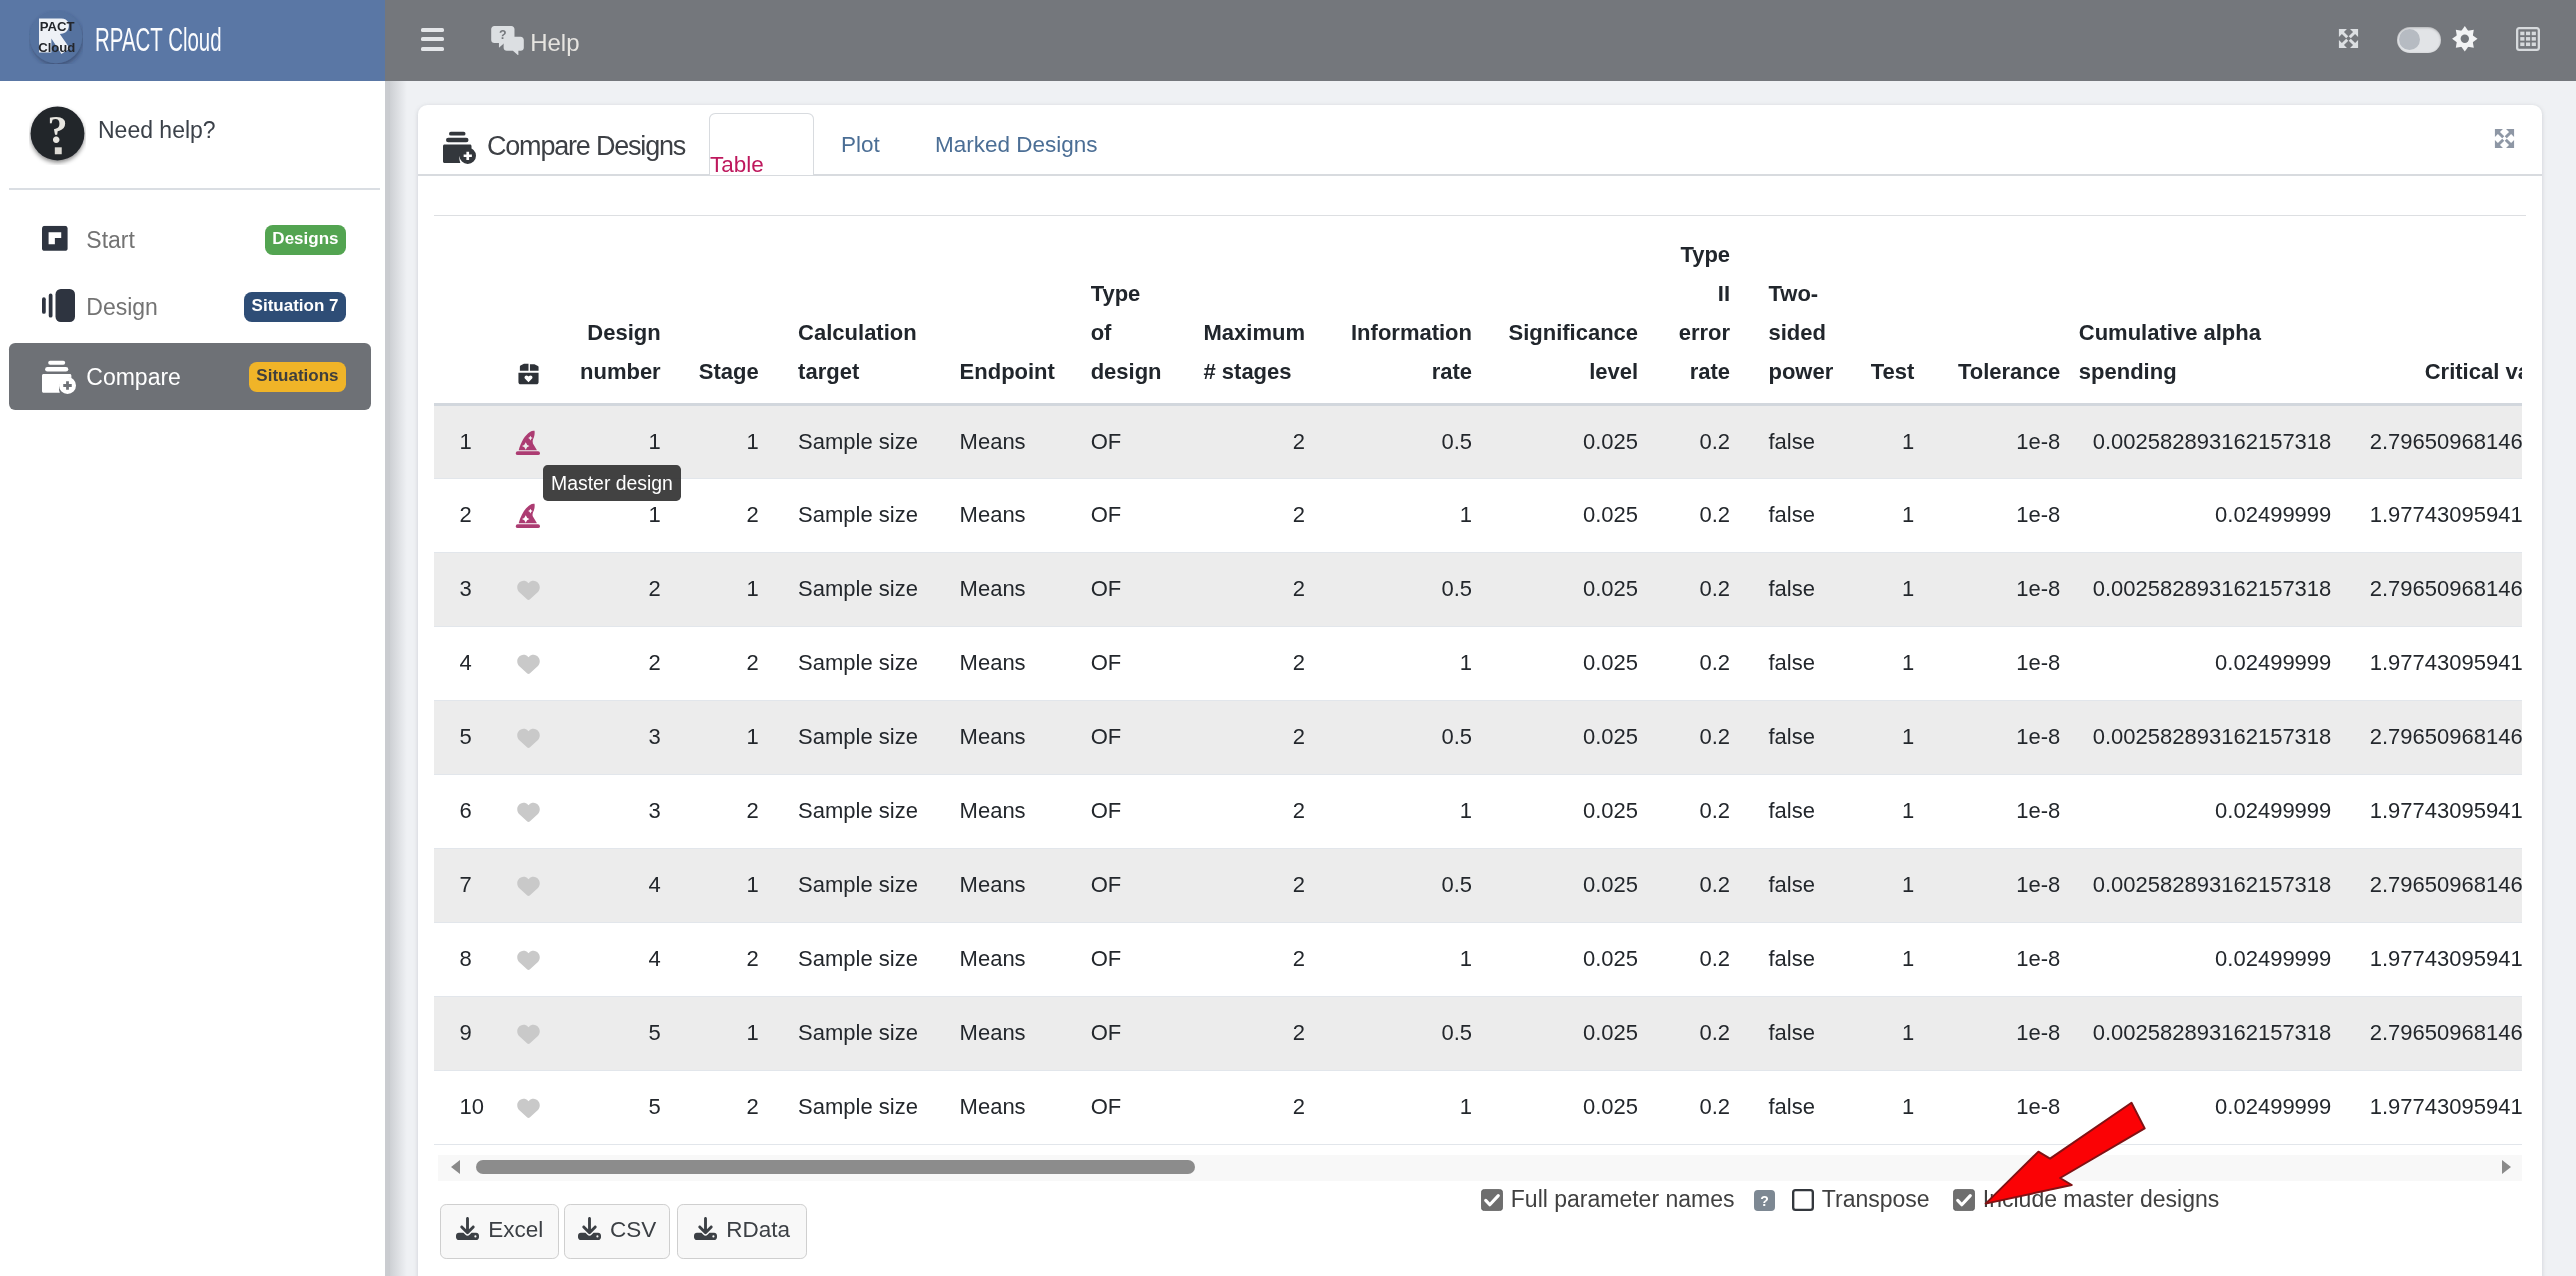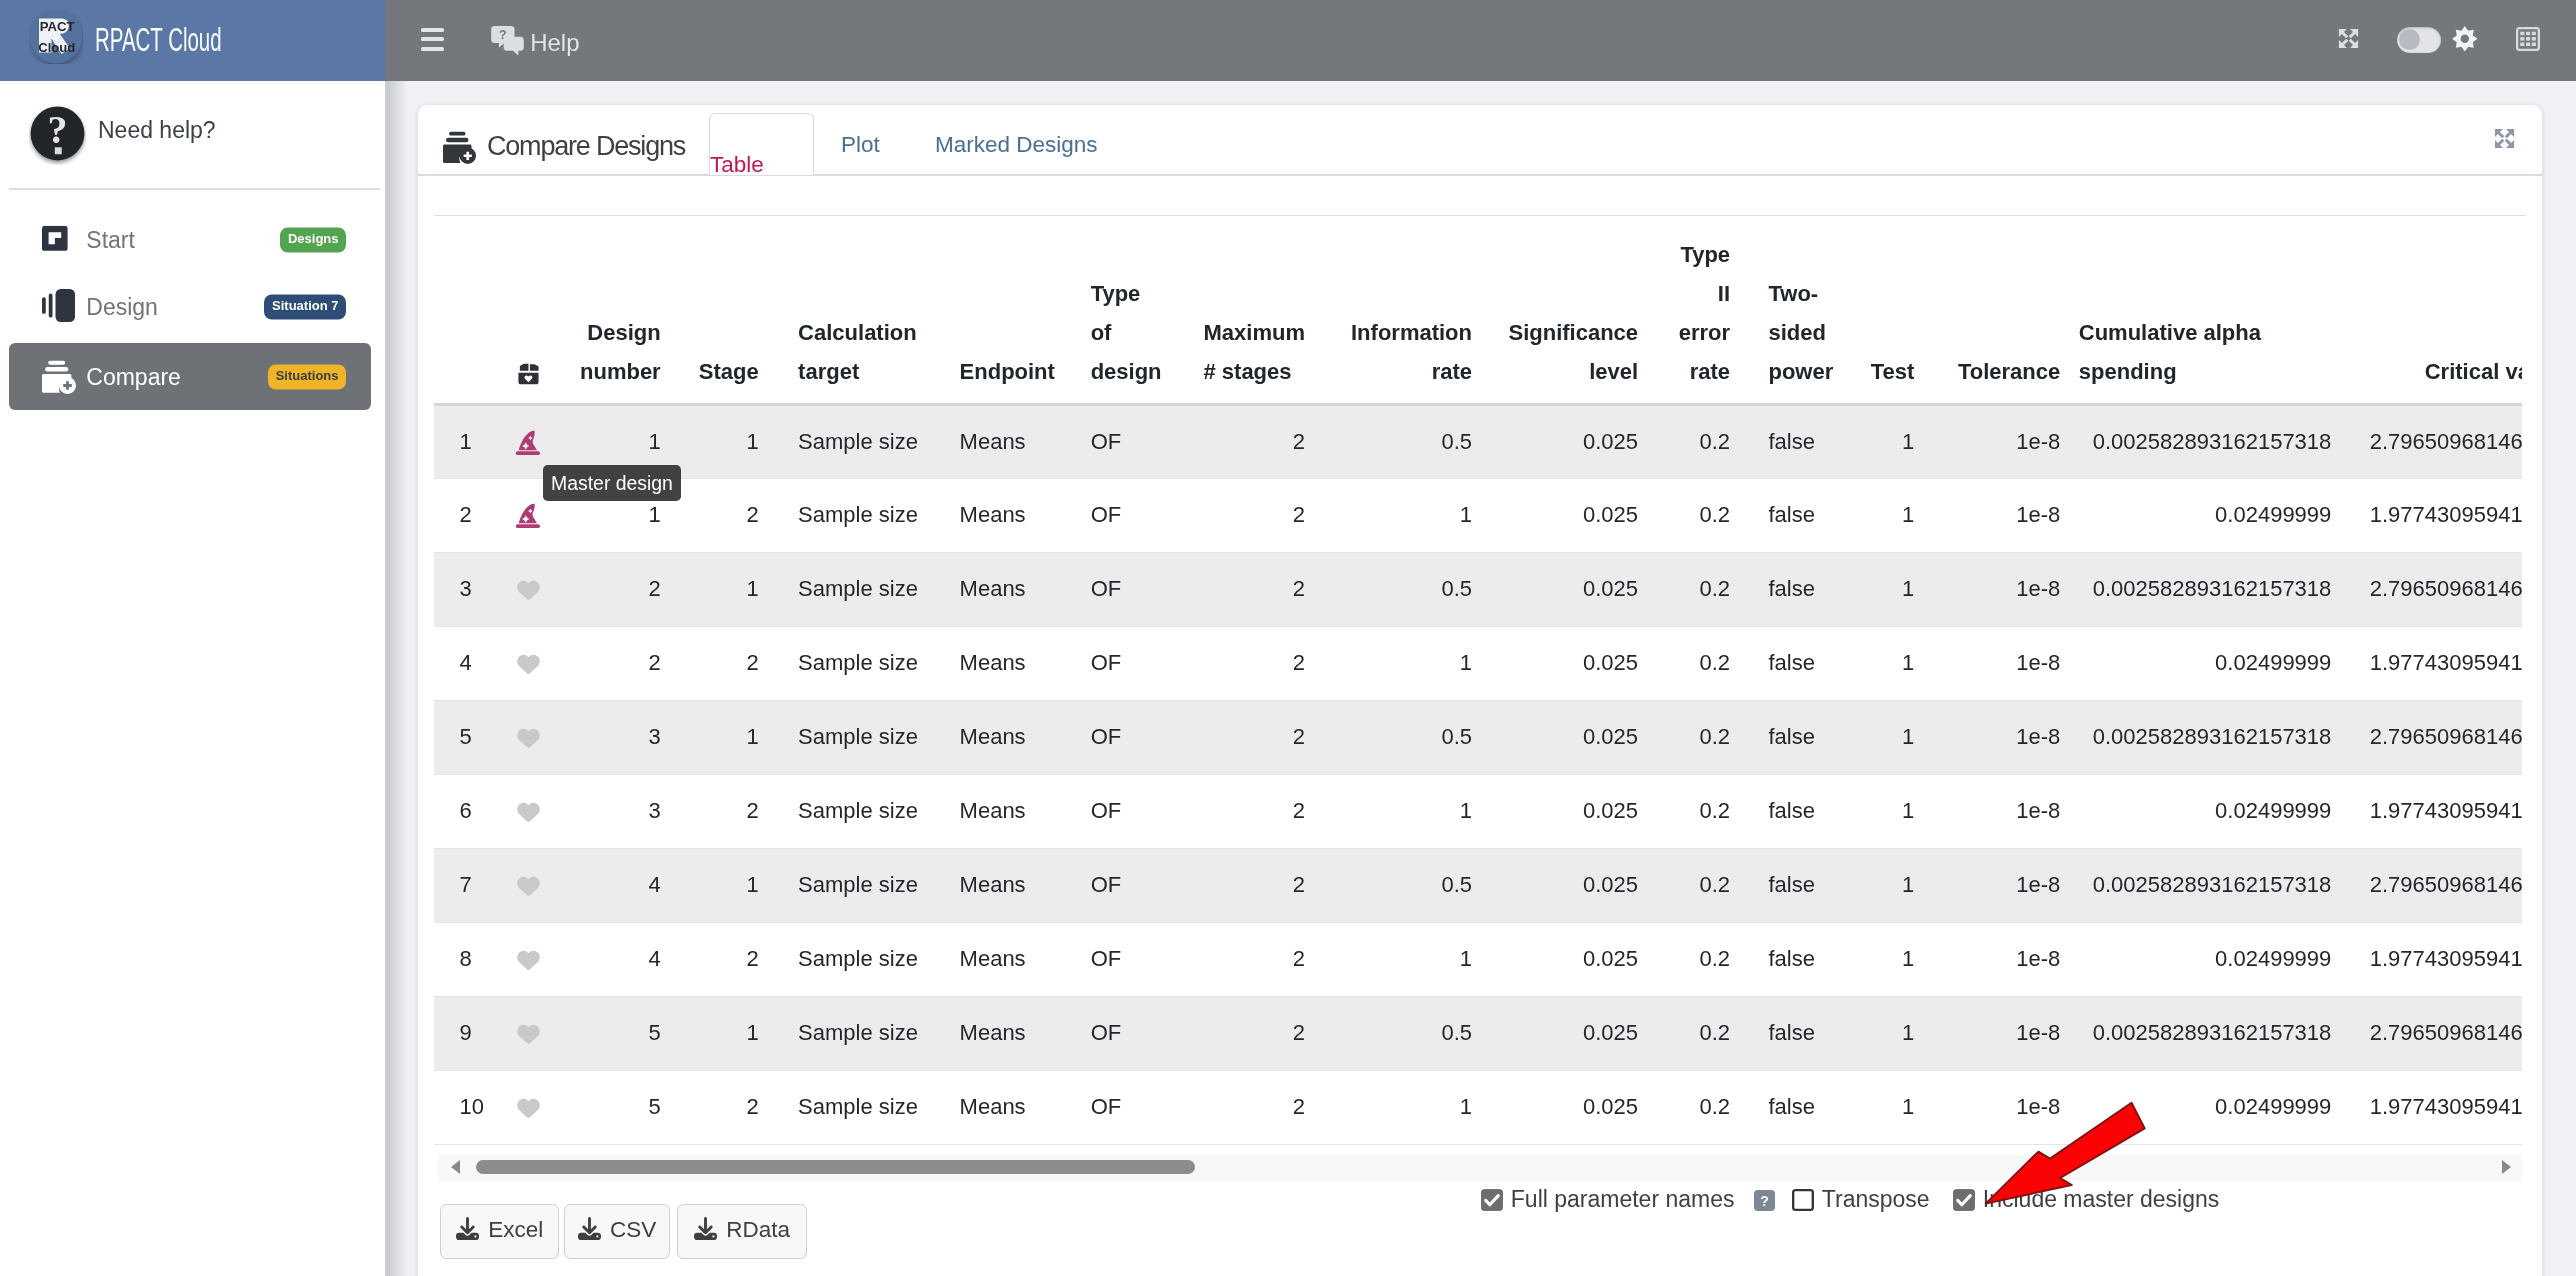--- a/index.html
+++ b/index.html
@@ -15,21 +15,21 @@
 
 
 #sidebar { position:absolute; left:0; top:81px; width:385px; bottom:0; background:#ffffff; z-index:4; }
 #sidebar .shadowR { position:absolute; right:-22px; top:0; bottom:0; width:22px; background:linear-gradient(to right, #caccd0 0px, #caccd0 4.7px, rgba(130,134,140,0.30) 5.4px, rgba(130,134,140,0.0) 100%); }
 #needhelp { position:absolute; left:29px; top:105px; z-index:6; }
 #needhelp span { position:absolute; left:69px; top:-4.7px; height:60px; line-height:60px; font-size:23px; color:#3b4149; white-space:nowrap; }
 #sb-divider { position:absolute; left:8.5px; width:371px; top:188px; height:1.6px; background:#dadee3; z-index:6; }
 .mi { position:absolute; left:9.3px; width:362px; height:67px; border-radius:6.2px; z-index:6; }
 .mi .ic { position:absolute; left:33px; top:50%; transform:translateY(-50%); }
 .mi .lb { position:absolute; left:77px; top:50%; transform:translateY(-50%); font-size:23px; color:#737373; white-space:nowrap; }
-.badge { position:absolute; right:25px; top:50%; transform:translateY(-50%); font-size:13px; font-weight:bold; color:#fff; border-radius:7.8px; padding:4.7px 7.8px 5.4px; white-space:nowrap; }
+.badge { position:absolute; right:25px; top:50%; transform:translateY(-50%); font-size:17px; font-weight:bold; color:#fff; border-radius:7.8px; padding:4.7px 7.8px 5.4px; white-space:nowrap; }
 #mi-compare { background:#6e7176; }
 #mi-compare .lb { color:#fff; }
 
 
 #content { position:absolute; left:385px; top:81px; right:0; bottom:0; background:#eff1f4; }
 #card { position:absolute; left:418px; top:105px; width:2124px; height:1209px; background:#fff; border-radius:9.3px; box-shadow:0 1.6px 4.7px rgba(100,105,115,0.25); z-index:1; }
 #card-title { position:absolute; left:443px; top:131px; font-size:27px; letter-spacing:-1.2px; color:#3d4045; z-index:2; }
 #card-title svg { margin-right:11px; vertical-align:-6.2px; }
 #hdr-border { position:absolute; left:418px; top:174px; width:2124px; height:1.6px; background:#d8dbdf; z-index:1; }
 #tab-active { position:absolute; left:709px; top:113px; width:105px; height:62px; background:#fff; border:1.6px solid #d8dbdf; border-bottom:none; border-radius:6.2px 6.2px 0 0; z-index:2; }

